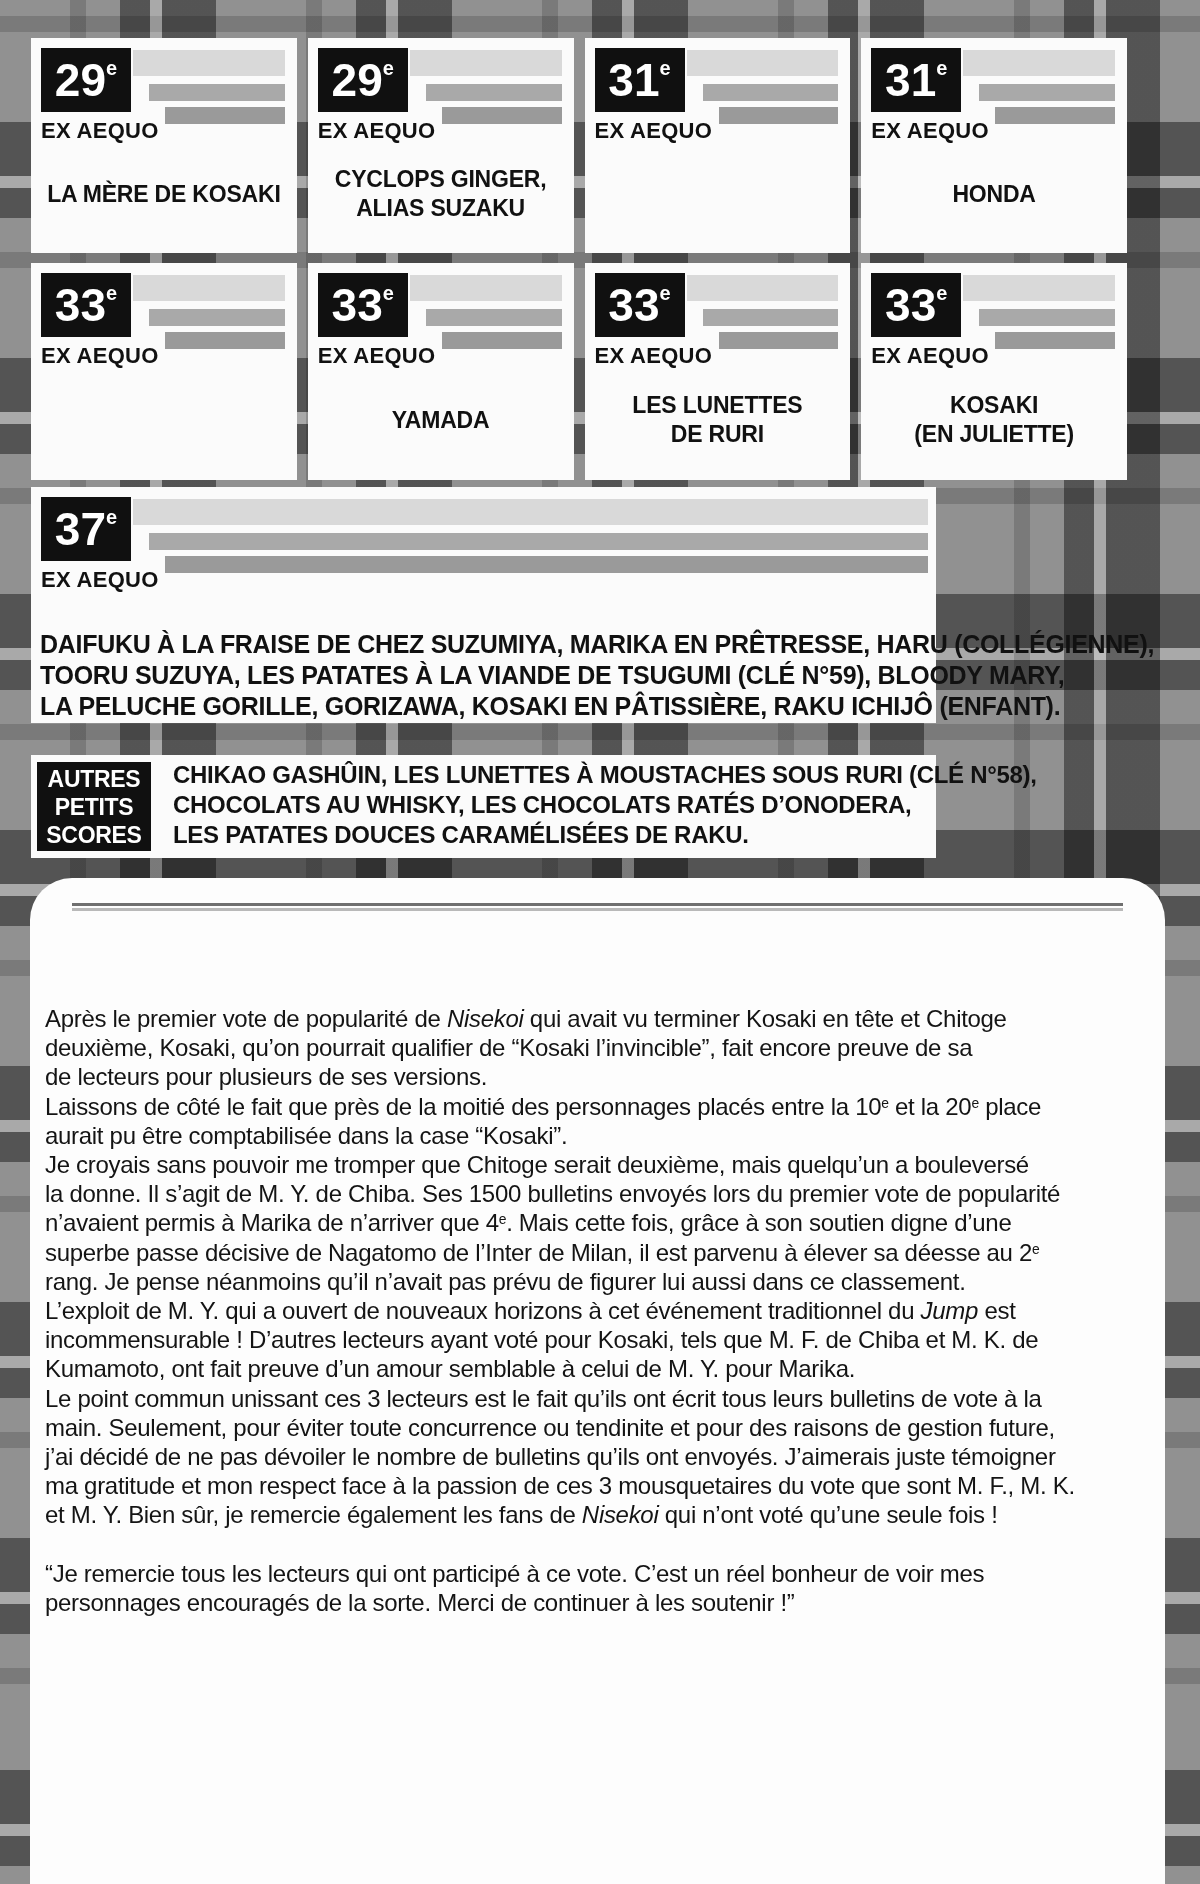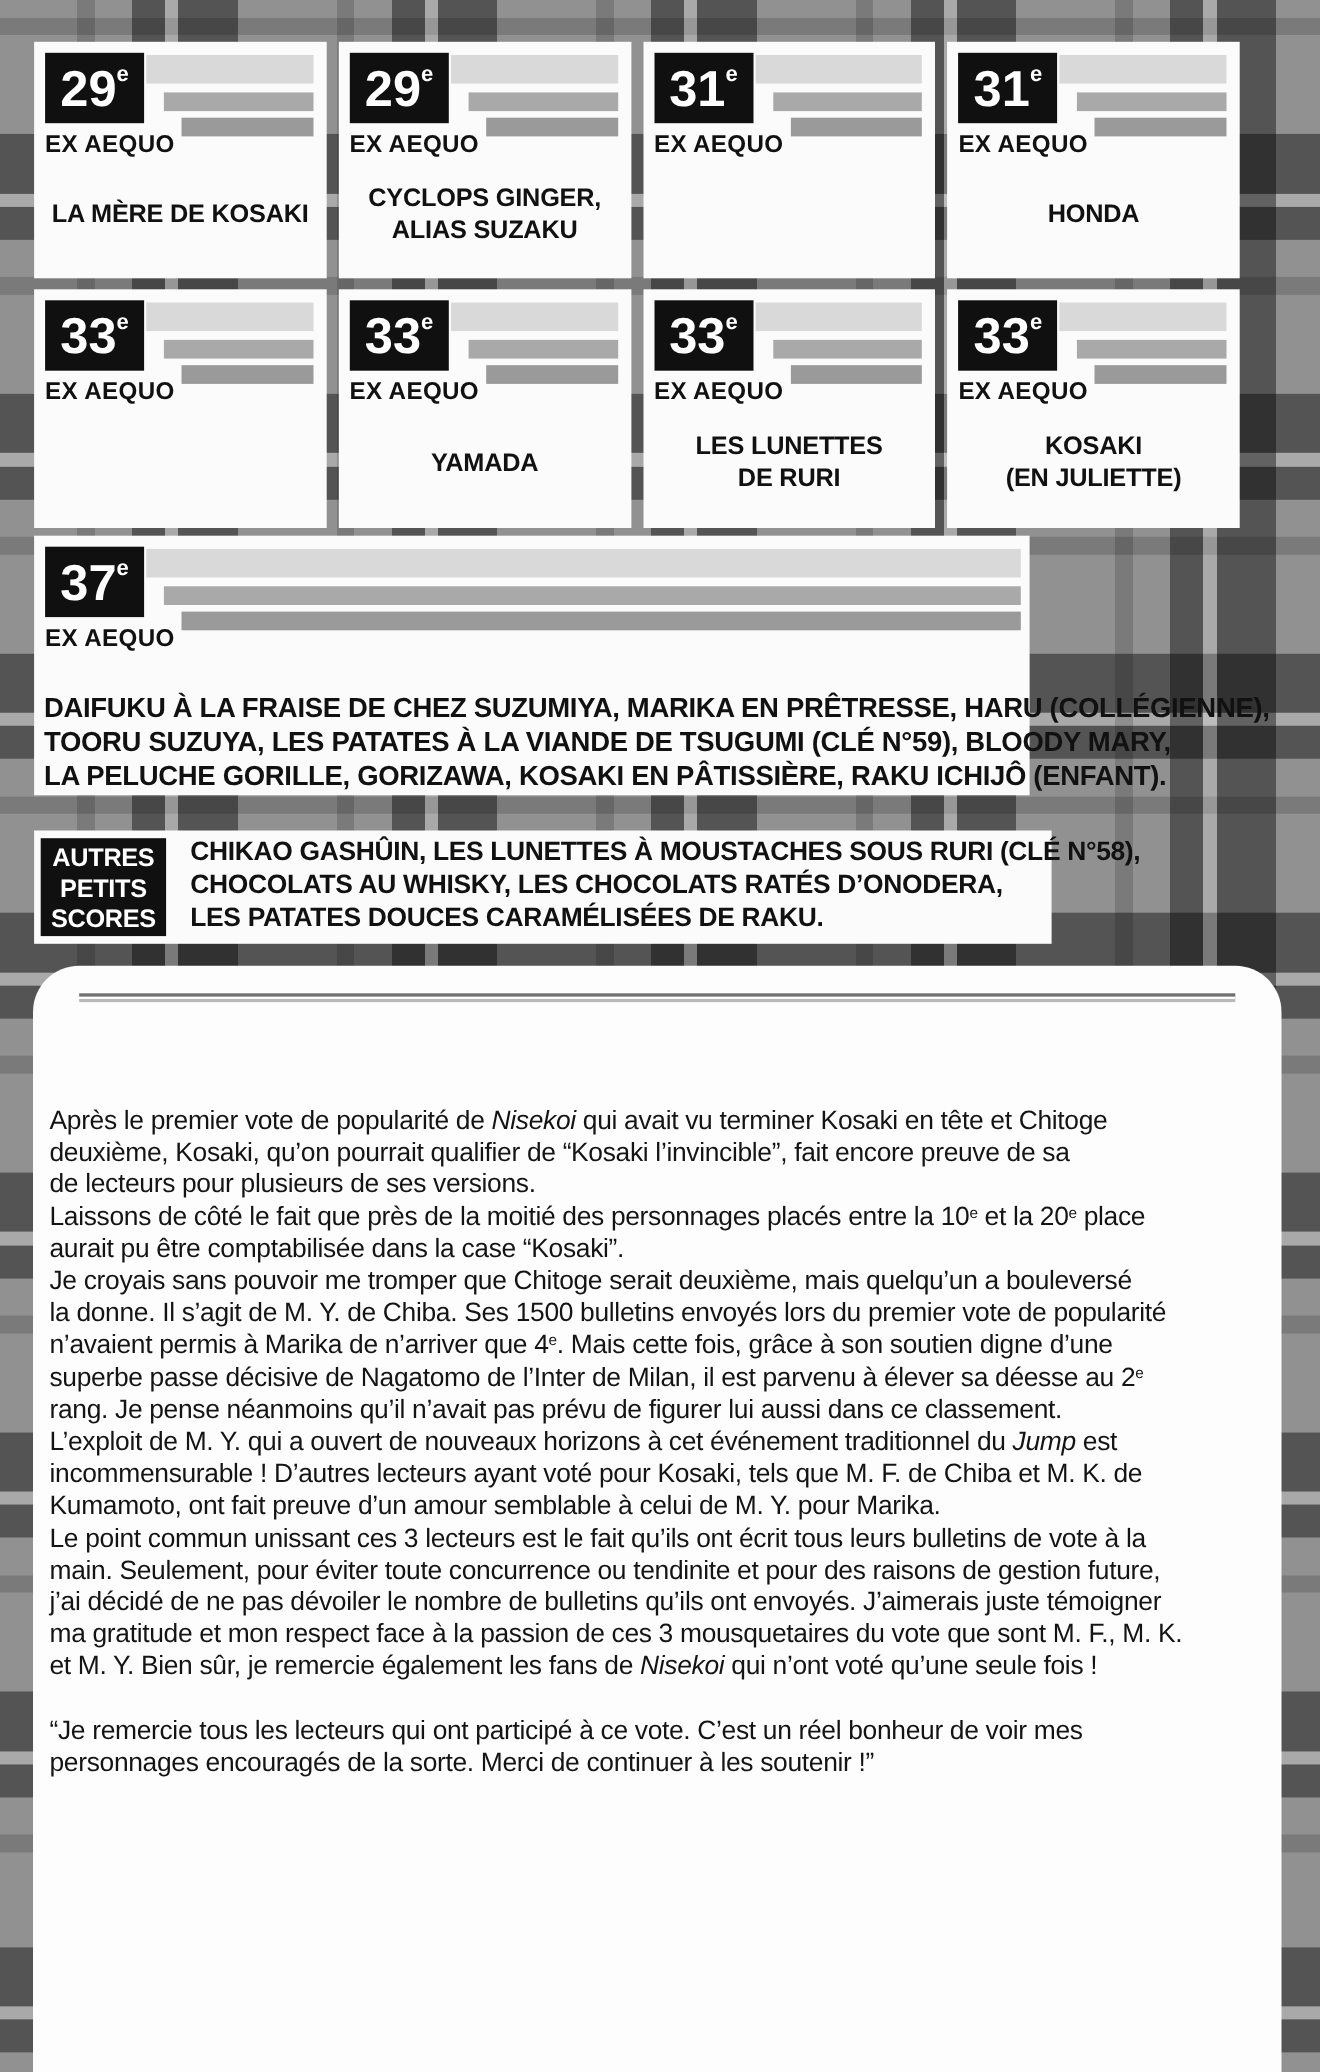--- a/index.html
+++ b/index.html
@@ -33,21 +33,21 @@
   .tie{position:absolute;left:10px;top:80px;font-size:22px;font-weight:700;letter-spacing:.3px;}
   .name{position:absolute;left:6px;right:6px;top:115px;bottom:18px;display:flex;align-items:center;justify-content:center;
     text-align:center;font-size:23px;font-weight:700;line-height:29px;letter-spacing:-.2px;}
   
   #card37{position:absolute;left:31px;top:487px;width:905px;height:236px;background:#fbfbfb;}
   #card37 .bar1{right:8px;}
   #card37 .bar2{right:8px;}
   #card37 .bar3{right:8px;}
   #card37 .list{position:absolute;left:9px;right:8px;top:118px;font-size:25px;font-weight:700;line-height:31px;letter-spacing:-.3px;margin-top:24px;}
   
-  #autres{position:absolute;left:31px;top:755px;width:905px;height:103px;background:#fbfbfb;padding-left:20px;}
+  #autres{position:absolute;left:31px;top:755px;width:905px;height:103px;background:#fbfbfb;}
   #autresLabel{position:absolute;left:6px;top:7px;width:114px;height:89px;background:#101010;color:#fff;
     display:flex;align-items:center;justify-content:center;text-align:center;
     font-size:23px;font-weight:700;line-height:28px;letter-spacing:-.3px;}
   #autresLines{position:absolute;left:142px;top:5px;right:6px;font-size:24px;font-weight:700;line-height:30px;letter-spacing:-.3px;}
   
   #commentBox{position:absolute;left:30px;top:878px;width:1135px;height:1088px;background:#fdfdfd;border-radius:42px;}
   .rule{position:absolute;left:42px;right:42px;height:2px;border-top:3px solid #6f6f6f;box-shadow:0 3px 0 #b9b9b9;}
   .rule-top{top:25px;}
   .rule-bottom{bottom:16px;}
   #commentary{position:absolute;left:15px;right:10px;top:126px;font-size:24px;line-height:29.2px;letter-spacing:-.3px;color:#141414;}

